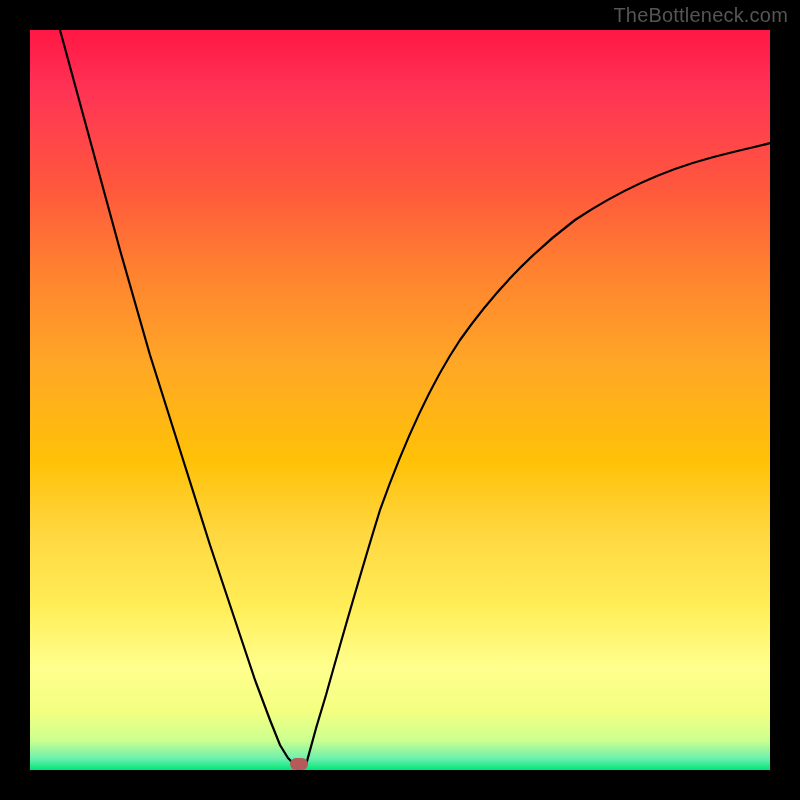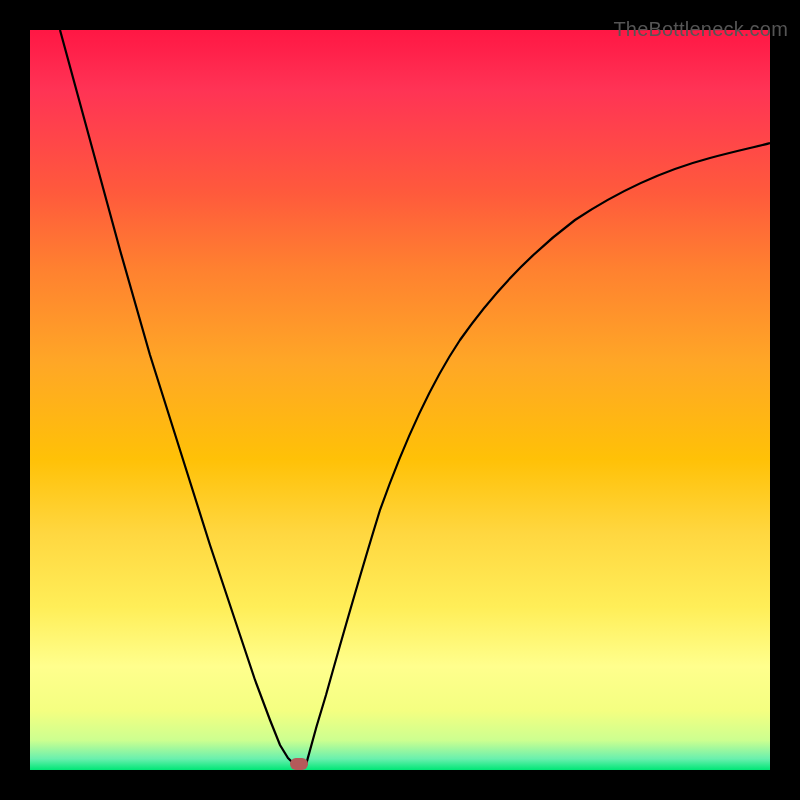--- a/index.html
+++ b/index.html
@@ -27,21 +27,21 @@
       #ffee58 78%,
       #ffff8d 86%,
       #f4ff81 92%,
       #ccff90 96%,
       #69f0ae 98.5%,
       #00e676 100%
     );
   }
   .watermark {
     position: absolute;
-    top: 18px;
+    top: 4px;
     right: 12px;
     font-family: Arial, sans-serif;
     font-size: 20px;
     color: #555555;
     font-weight: 500;
     letter-spacing: 0.2px;
   }
   .curve-svg {
     position: absolute;
     left: 30px;

